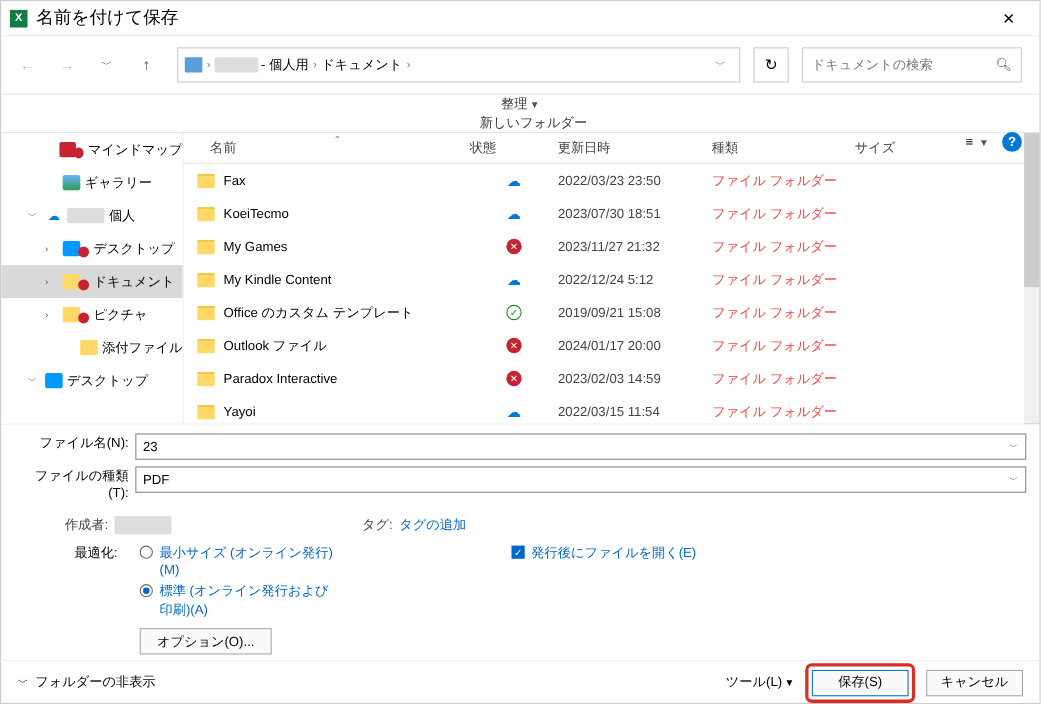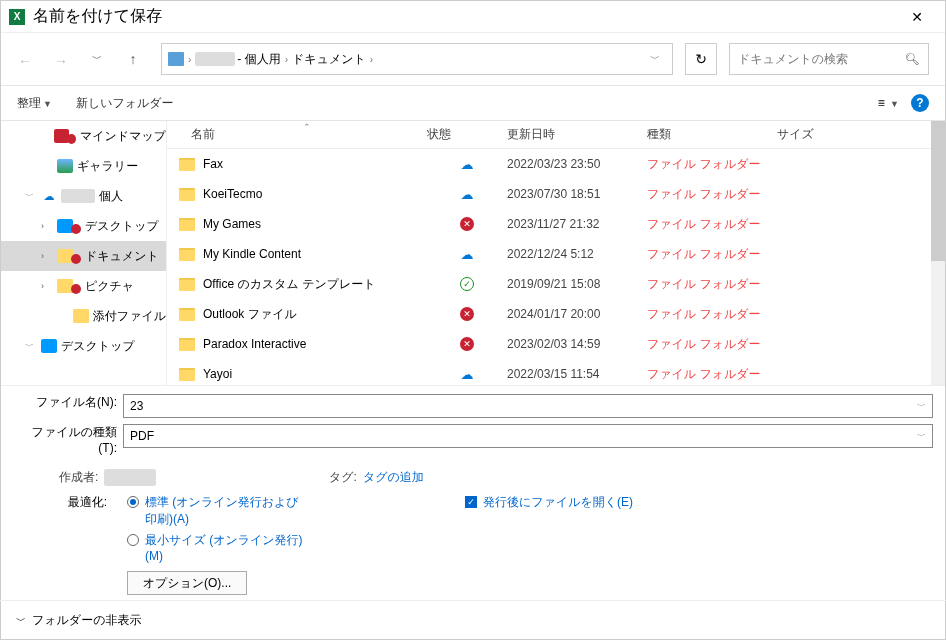--- a/index.html
+++ b/index.html
@@ -10,21 +10,21 @@
 .titlebar .close { width: 40px; text-align: center; font-size: 14px; cursor: default; }
 .navrow { height: 52px; display: flex; align-items: center; padding: 0 16px 0 8px; gap: 4px; }
 .navbtn { width: 32px; height: 32px; display: inline-flex; align-items: center; justify-content: center; color: #555; font-size: 14px; }
 .navbtn.disabled { color: #bbb; }
 .breadcrumb { flex: 1; height: 32px; border: 1px solid #ccc; display: flex; align-items: center; padding: 0 6px; margin: 0 8px; font-size: 12px; gap: 2px; }
 .bc-sep { color: #777; margin: 0 2px; font-size: 10px; }
 .bc-drop { margin-left: auto; color: #777; font-size: 10px; padding: 0 6px; }
 .refresh { width: 32px; height: 32px; display: inline-flex; align-items: center; justify-content: center; border: 1px solid #ccc; margin-right: 8px; font-size: 14px; }
 .search { width: 200px; height: 32px; border: 1px solid #ccc; display: flex; align-items: center; padding: 0 8px; font-size: 12px; color: #777; }
 .search-icon { margin-left: auto; color: #555; }
-.toolbar { height: 36px; border-top: 1px solid #e5e5e5; border-bottom: 1px solid #e5e5e5; display: flex; align-items: center; padding: 0 16px; font-size: 12px; }
+.toolbar { height: 36px; border-top: 1px solid #e5e5e5; border-bottom: 1px solid #e5e5e5; display: flex; align-items: center; padding: 0 16px; font-size: 12px; flex-direction: column; }
 .toolbar .org { color: #333; }
 .toolbar .drop { font-size: 9px; margin-left: 2px; color: #555; }
 .toolbar .newf { margin-left: 24px; color: #333; }
 .toolbar .right { margin-left: auto; display: flex; align-items: center; gap: 12px; }
 .help-icon { width: 18px; height: 18px; border-radius: 50%; background: #0078d4; color: #fff; font-size: 12px; display: inline-flex; align-items: center; justify-content: center; font-weight: bold; }
 .main { display: flex; height: 264px; }
 .tree { width: 166px; border-right: 1px solid #eee; overflow: hidden; font-size: 12px; }
 .tree-item { display: flex; align-items: center; height: 30px; padding-left: 8px; gap: 4px; white-space: nowrap; }
 .tree-item.sel { background: #d9d9d9; }
 .tree-chev { width: 12px; color: #555; font-size: 9px; }
@@ -314,36 +314,43 @@
       <span class="meta-label">タグ:</span>
       <span class="meta-link">タグの追加</span>
     </div>
   </div>
   <div class="opt-row">
     <div class="opt-group">
       <div style="display:flex;gap:20px">
         <span style="margin-left:-48px;width:42px;text-align:right">最適化:</span>
         <div>
           <div class="radio-row">
+            <span class="radio"></span>
+            <span class="opt-text">最小サイズ (オンライン発行)(M)</span>
+          </div>
+          <div class="radio-row">
             <span class="radio checked"></span>
             <span class="opt-text">標準 (オンライン発行および印刷)(A)</span>
-          </div>
-          <div class="radio-row">
-            <span class="radio"></span>
-            <span class="opt-text">最小サイズ (オンライン発行)(M)</span>
           </div>
           <button class="btn-options" style="margin-left:0;margin-top:4px">オプション(O)...</button>
         </div>
       </div>
     </div>
     <div class="opt-group" style="margin-left:60px">
       <div class="check-row">
         <span class="checkbox">✓</span>
         <span class="opt-text">発行後にファイルを開く(E)</span>
       </div>
     </div>
   </div>
 </div>
 
 <div class="footer">
   <span class="chev">﹀</span>
   <span>フォルダーの非表示</span>
+  <div class="right">
+    <span><span>ツール(L)</span><span class="tool-drop">▼</span></span>
+    <span class="highlight-box">
+      <button class="btn primary">保存(S)</button>
+    </span>
+    <button class="btn">キャンセル</button>
+  </div>
 </div>
 
 </body></html>

